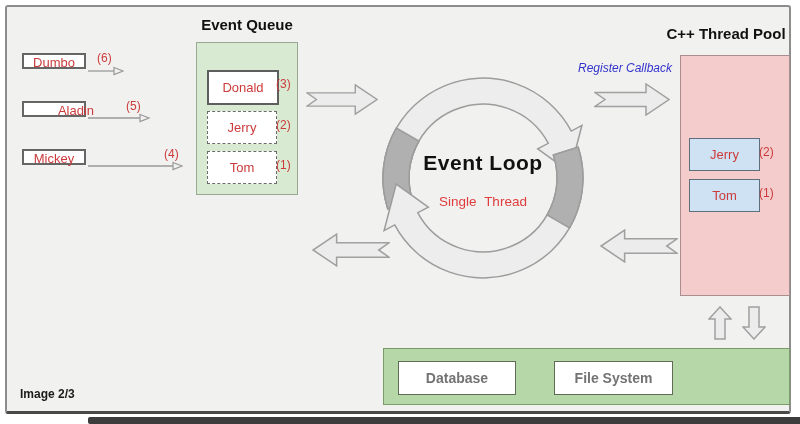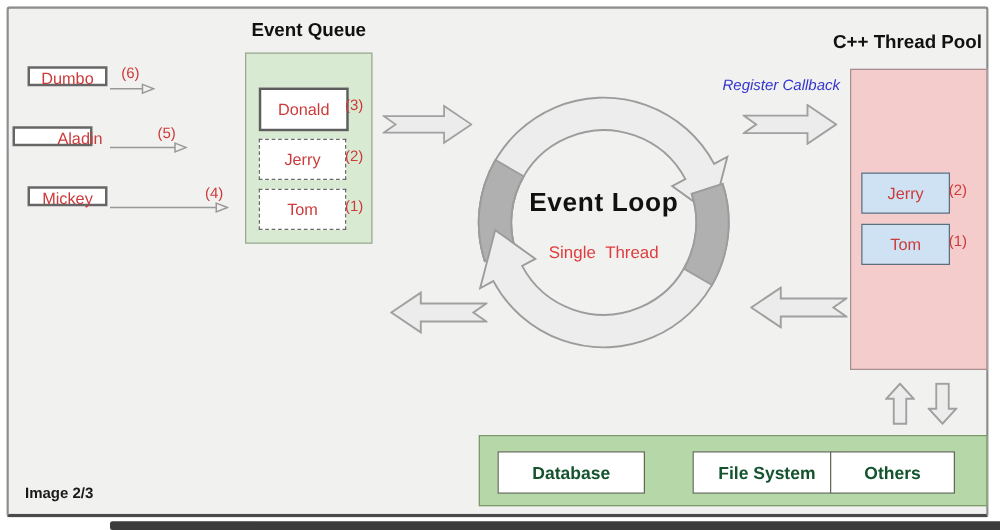--- a/index.html
+++ b/index.html
@@ -42,41 +42,41 @@
     position:absolute;left:8px;width:69px;height:31px;background:#cfe2f3;
     border:1.5px solid #5f6e7b;display:flex;align-items:center;justify-content:center;
     color:#cc3b3b;font-size:13px;
   }
   .resources-bar{
     width:407px;height:57px;background:#b6d7a8;border:1.5px solid #7d9a6b;
   }
   .resource-box{
     position:absolute;top:12px;height:32px;background:#ffffff;border:1.5px solid #5f6b55;
     display:flex;align-items:center;justify-content:center;
-    color:#14532d;font-size:14px;font-weight:bold;
+    color:#737373;font-size:14px;font-weight:bold;
   }
   .image-label{font-weight:bold;font-size:12px;color:#1a1a1a;}
   svg{display:block;}
 </style>
 </head>
 <body>
 
 <div class="stage">
   <div class="frame"></div>
 
   <div class="abs client-box" style="left:22px;top:53px;">
     <span>Dumbo</span>
   </div>
   <div class="abs seq-label" style="left:97px;top:51px;">(6)</div>
   <svg class="abs" style="left:88px;top:65px;" width="36" height="12" viewBox="0 0 36 12">
     <line x1="0" y1="6" x2="26" y2="6" stroke="#999999" stroke-width="1.3"></line>
     <polygon points="26,2.5 35,6 26,9.5" fill="#f1f1f0" stroke="#999999" stroke-width="1.2"></polygon>
   </svg>
 
-  <div class="abs client-box" style="left:10px;top:101px;padding-left:44px;">
+  <div class="abs client-box" style="left:22px;top:101px;padding-left:44px;">
     <span>Aladin</span>
   </div>
   <div class="abs seq-label" style="left:126px;top:99px;">(5)</div>
   <svg class="abs" style="left:88px;top:112px;" width="62" height="12" viewBox="0 0 62 12">
     <line x1="0" y1="6" x2="52" y2="6" stroke="#999999" stroke-width="1.3"></line>
     <polygon points="52,2.5 61,6 52,9.5" fill="#f1f1f0" stroke="#999999" stroke-width="1.2"></polygon>
   </svg>
 
   <div class="abs client-box" style="left:22px;top:149px;">
     <span>Mickey</span>
@@ -148,21 +148,18 @@
     <path d="M7,1 L7,21 L1,21 L12,33 L23,21 L17,21 L17,1 Z" fill="#ececec" stroke="#a0a0a0" stroke-width="1.5"></path>
   </svg>
 
   <div class="abs resources-bar" style="left:383px;top:348px;">
     <div class="resource-box" style="left:14px;width:116px;">
       <span>Database</span>
     </div>
     <div class="resource-box" style="left:150px;width:117px;margin-left:20px;">
       <span>File System</span>
     </div>
-    <div class="resource-box" style="left:280px;width:98px;">
-      <span>Others</span>
-    </div>
   </div>
 
   <div class="abs image-label" style="left:20px;top:387px;">Image 2/3</div>
 
   <div class="abs" style="left:88px;top:417px;width:712px;height:7px;background:#3c3c3c;border-radius:2px 0 0 2px;"></div>
 </div>
 
 </body></html>

